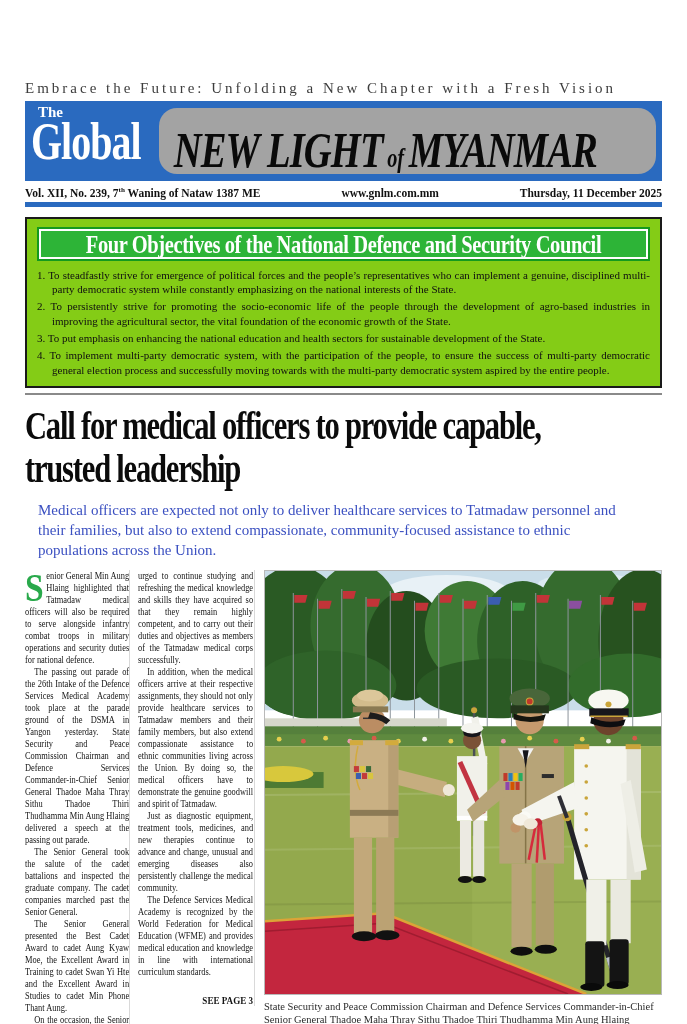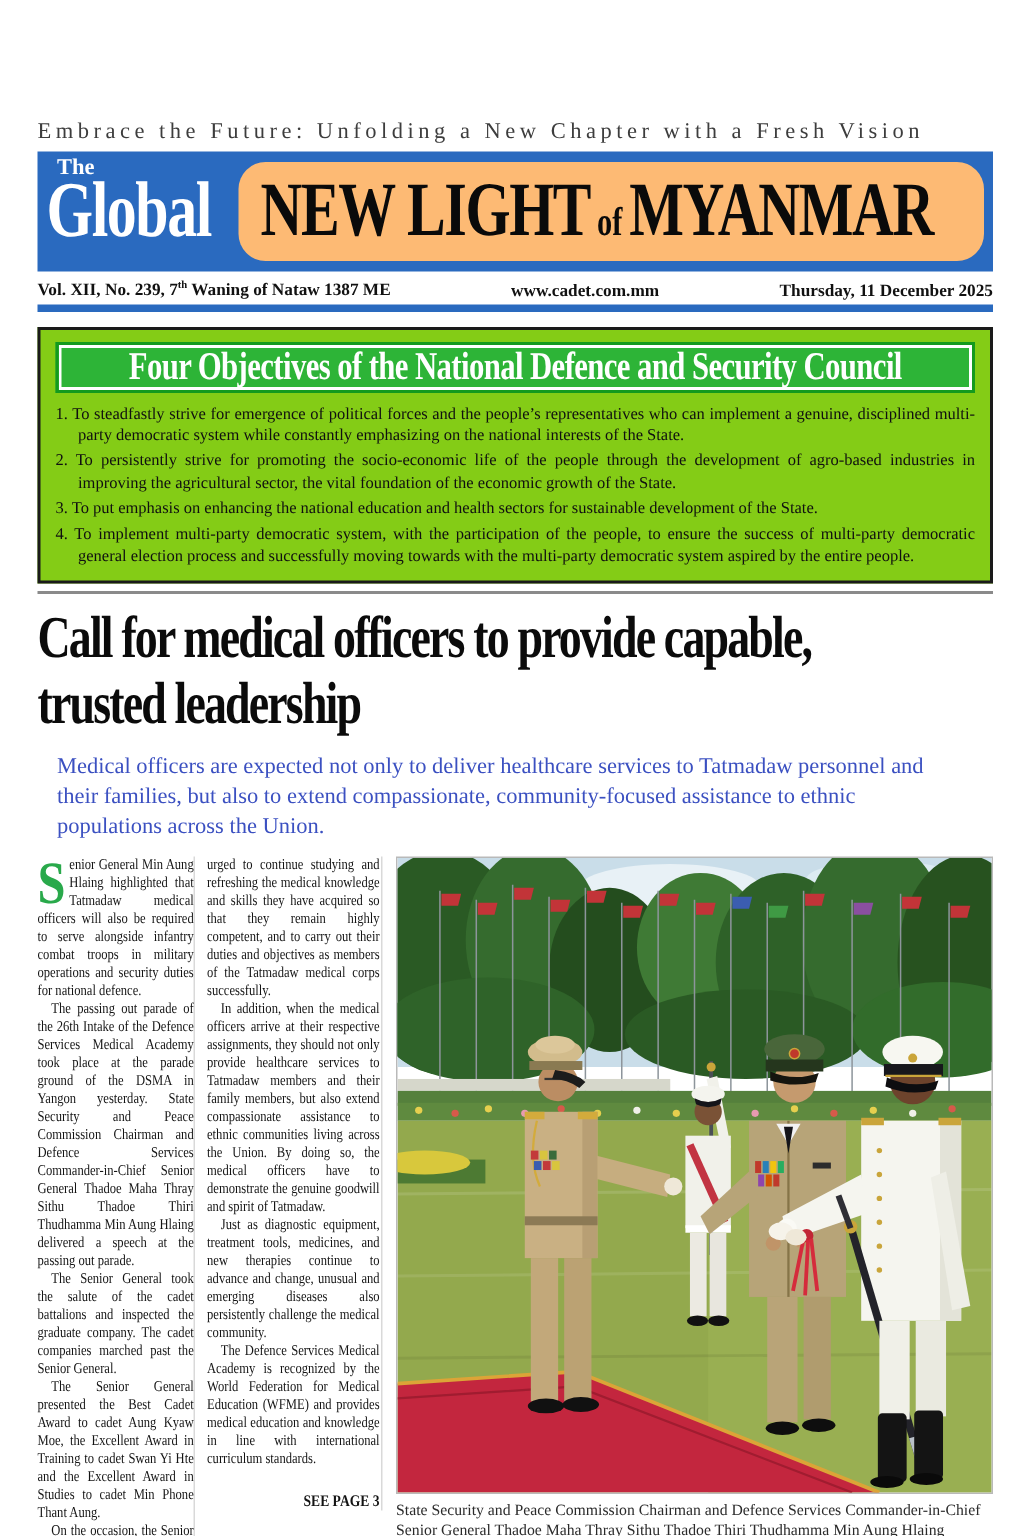--- a/index.html
+++ b/index.html
@@ -21,22 +21,22 @@
   }
   .logo-left { position:relative; width:134px; flex:0 0 134px; }
   .logo-the {
     position:absolute; top:3px; left:13px; color:#fff; font-weight:bold; font-size:15px;
   }
   .logo-global {
     position:absolute; top:14px; left:6px; color:#fff; font-weight:bold; font-size:42px;
     letter-spacing:-1px; transform:scale(0.95,1.25); transform-origin:left top; line-height:1;
   }
   .logo-right {
-    flex:1; background:#fdba74; border-radius:18px; margin:7px 6px 7px 0;
-    display:flex; align-items:center; overflow:hidden;
+    flex:1; background:#a3a3a3; border-radius:18px; margin:7px 6px 7px 0;
+    display:flex; align-items:flex-end; overflow:hidden;font-style:italic;
   }
   .logo-right-inner {
     display:flex; align-items:baseline; padding-left:16px; color:#0a0a0a;
     transform:scale(0.92,1.22); transform-origin:left center; white-space:nowrap;
   }
   .nl-big { font-size:42px; font-weight:bold; letter-spacing:-1px; }
   .nl-of { font-size:22px; font-weight:bold; margin:0 5px; }
 
   
   .dateline {
@@ -118,21 +118,21 @@
       <div class="logo-right-inner">
         <span class="nl-big">NEW LIGHT</span>
         <span class="nl-of">of</span>
         <span class="nl-big">MYANMAR</span>
       </div>
     </div>
   </div>
 
   <div class="dateline">
     <div><span>Vol. XII, No. 239, 7</span><span class="dl-sup">th</span><span> Waning of Nataw 1387 ME</span></div>
-    <div>www.cadet.com.mm</div>
+    <div>www.gnlm.com.mm</div>
     <div>Thursday, 11 December 2025</div>
   </div>
   <div class="double-rule"></div>
 
   <div class="objectives">
     <div class="obj-title">
       <div class="obj-title-inner">Four Objectives of the National Defence and Security Council</div>
     </div>
     <div class="obj-item">1. To steadfastly strive for emergence of political forces and the people’s representatives who can implement a genuine, disciplined multi-party democratic system while constantly emphasizing on the national interests of the State.</div>
     <div class="obj-item">2. To persistently strive for promoting the socio-economic life of the people through the development of agro-based industries in improving the agricultural sector, the vital foundation of the economic growth of the State.</div>

